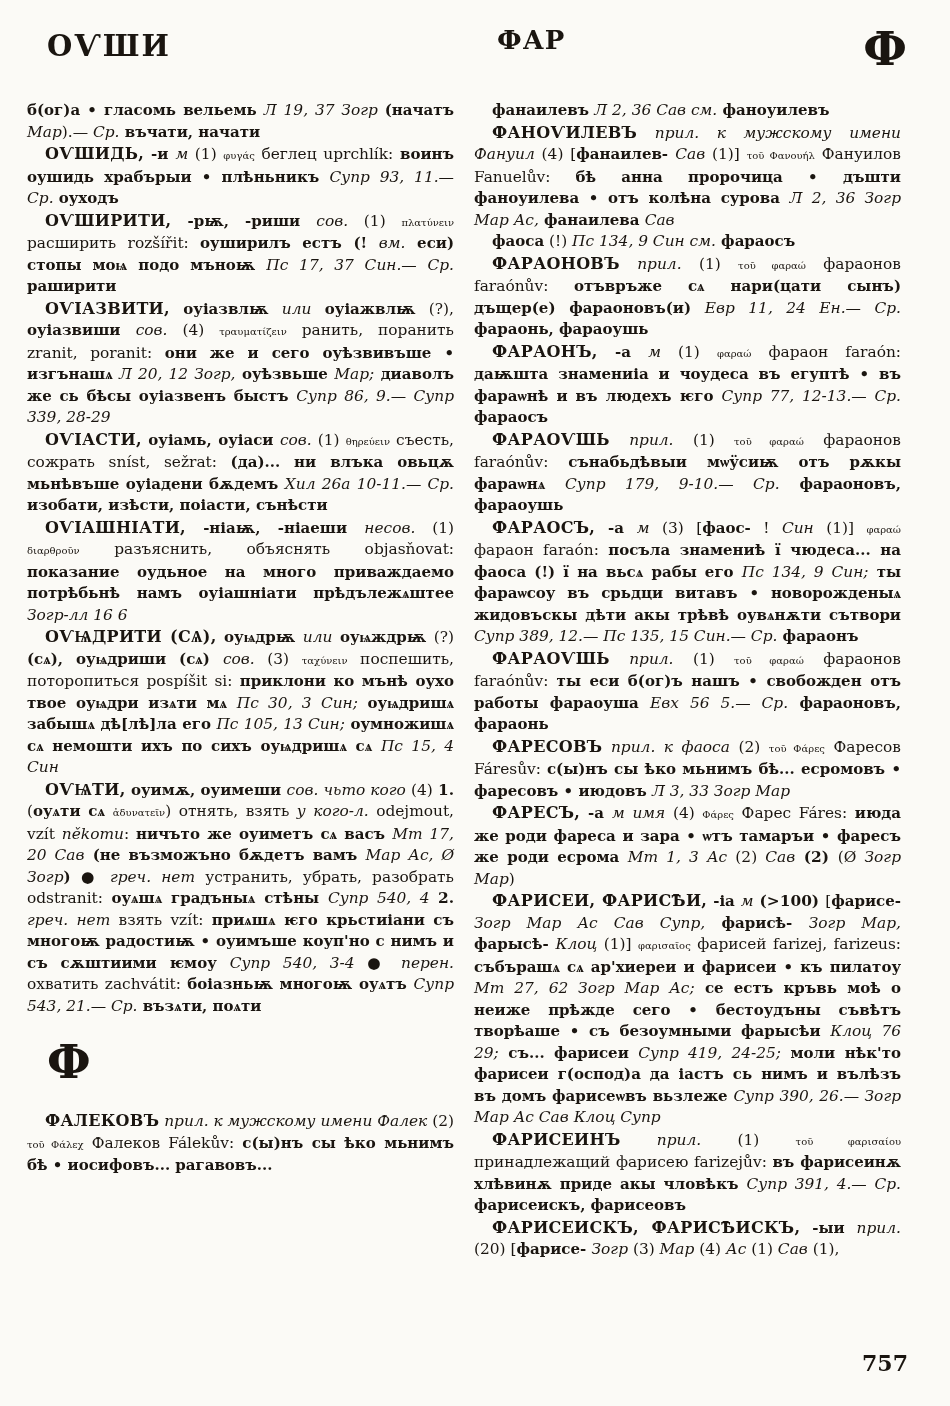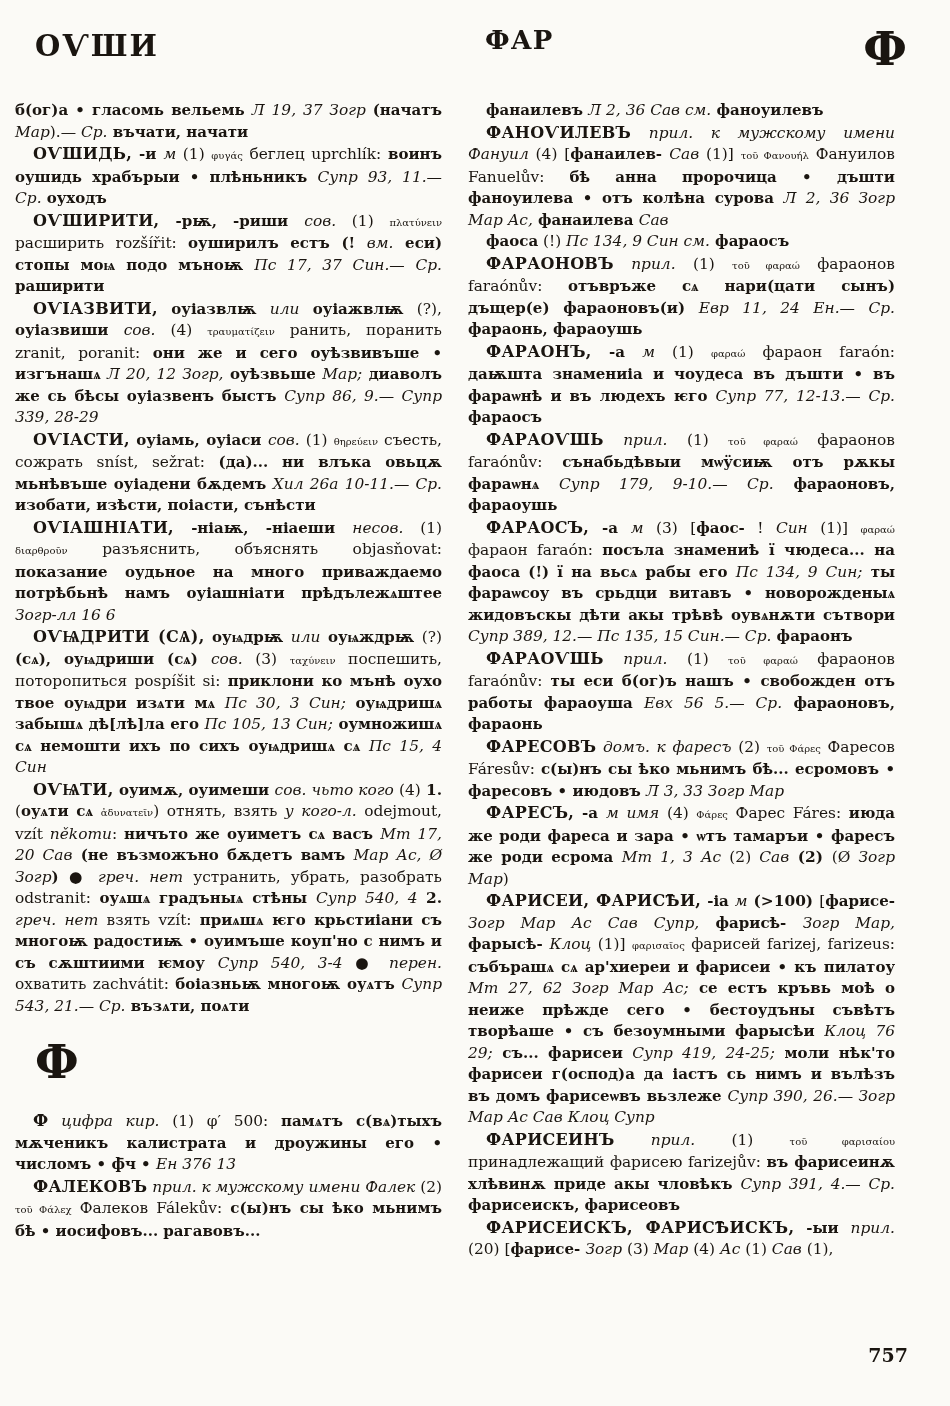--- a/index.html
+++ b/index.html
@@ -7,42 +7,42 @@
     background:#e8e6e0;
     font-family:"DejaVu Serif","Liberation Serif",serif;
   }
   .page{
     position:relative;
     width:950px;height:1406px;
     margin:0 auto;
     background:#fbfaf6;
     color:#1a1510;
     box-sizing:border-box;
-    padding:26px 35px 0 15px;
+    padding:26px 35px 0 27px;
     overflow:hidden;
     font-size:15.4px;
     line-height:21.5px;
   }
   .header{position:relative;height:74px;}
   .h-left{position:absolute;left:20px;top:10px;font-size:29px;font-weight:bold;letter-spacing:2px;}
   .h-center{position:absolute;left:470px;top:4px;font-size:26px;font-weight:bold;letter-spacing:1px;}
   .h-right{position:absolute;right:8px;top:0;font-size:46px;font-weight:bold;line-height:46px;}
-  .cols{display:flex;gap:26px;}
+  .cols{display:flex;gap:20px;}
   .col{width:427px;text-align:justify;}
   .col p{margin:0;}
   p.entry,p.ref{text-indent:18px;}
   p.cont{text-indent:0;}
   p.letter{text-indent:0;margin:22px 0 14px 20px;line-height:46px;}
   p.letter .hw{font-size:46px;letter-spacing:0;}
   .hw{font-weight:bold;font-size:16px;letter-spacing:0.3px;}
   .ocs{font-weight:bold;font-size:15px;}
   .it{font-style:italic;}
   .gk{font-size:10px;}
   .b{font-weight:bold;}
-  .pagenum{position:absolute;right:42px;bottom:40px;font-size:19px;font-weight:bold;}
+  .pagenum{position:absolute;right:42px;bottom:32px;font-size:22px;font-weight:bold;}
 </style>
 </head>
 <body>
 
 <div class="page">
   <div class="header">
     <span class="h-left">ОѴШИ</span>
     <span class="h-center">ФАР</span>
     <span class="h-right">Ф</span>
   </div>
@@ -50,33 +50,32 @@
     <div class="col">
         <p class="cont"><span class="ocs">б(ог)а • гласомь вельемь </span><span class="it">Л 19, 37 Зогр </span><span class="ocs">(начатъ </span><span class="it">Мар</span><span class="ro">).— </span><span class="it">Ср.</span><span class="ocs"> въчати, начати</span></p>
         <p class="entry"><span class="hw">ОѴШИДЬ,</span><span class="ocs"> -и </span><span class="it">м</span><span class="ro"> (1) </span><span class="gk">φυγάς</span><span class="ro"> беглец uprchlík: </span><span class="ocs">воинъ оушидь храбърыи • плѣньникъ </span><span class="it">Супр 93, 11.— Ср.</span><span class="ocs"> оуходъ</span></p>
         <p class="entry"><span class="hw">ОѴШИРИТИ,</span><span class="ocs"> -рѭ, -риши </span><span class="it">сов.</span><span class="ro"> (1) </span><span class="gk">πλατύνειν</span><span class="ro"> расширить rozšířit: </span><span class="ocs">оуширилъ естъ (! </span><span class="it">вм.</span><span class="ocs"> еси) стопы моѩ подо мъноѭ </span><span class="it">Пс 17, 37 Син.— Ср.</span><span class="ocs"> раширити</span></p>
         <p class="entry"><span class="hw">ОѴІАЗВИТИ,</span><span class="ocs"> оуіазвлѭ </span><span class="it">или</span><span class="ocs"> оуіажвлѭ </span><span class="ro">(?), </span><span class="ocs">оуіазвиши </span><span class="it">сов.</span><span class="ro"> (4) </span><span class="gk">τραυματίζειν</span><span class="ro"> ранить, поранить zranit, poranit: </span><span class="ocs">они же и сего оуѣзвивъше • изгънашѧ </span><span class="it">Л 20, 12 Зогр,</span><span class="ocs"> оуѣзвьше </span><span class="it">Мар;</span><span class="ocs"> диаволъ же сь бѣсы оуіазвенъ быстъ </span><span class="it">Супр 86, 9.— Супр 339, 28-29</span></p>
         <p class="entry"><span class="hw">ОѴІАСТИ,</span><span class="ocs"> оуіамь, оуіаси </span><span class="it">сов.</span><span class="ro"> (1) </span><span class="gk">θηρεύειν</span><span class="ro"> съесть, сожрать sníst, sežrat: </span><span class="ocs">(да)... ни влъка овьцѫ мьнѣвъше оуіадени бѫдемъ </span><span class="it">Хил 26а 10-11.— Ср.</span><span class="ocs"> изобати, изѣсти, поіасти, сънѣсти</span></p>
         <p class="entry"><span class="hw">ОѴІАШНІАТИ,</span><span class="ocs"> -ніаѭ, -ніаеши </span><span class="it">несов.</span><span class="ro"> (1) </span><span class="gk">διαρθροῦν</span><span class="ro"> разъяснить, объяснять objasňovat: </span><span class="ocs">показание оудьное на много приваждаемо потрѣбьнѣ намъ оуіашніати прѣдълежѧштее </span><span class="it">Зогр-лл 16 6</span></p>
         <p class="entry"><span class="hw">ОѴѨДРИТИ (СѦ),</span><span class="ocs"> оуѩдрѭ </span><span class="it">или</span><span class="ocs"> оуѩждрѭ </span><span class="ro">(?) </span><span class="ocs">(сѧ), оуѩдриши (сѧ) </span><span class="it">сов.</span><span class="ro"> (3) </span><span class="gk">ταχύνειν</span><span class="ro"> поспешить, поторопиться pospíšit si: </span><span class="ocs">приклони ко мънѣ оухо твое оуѩдри изѧти мѧ </span><span class="it">Пс 30, 3 Син;</span><span class="ocs"> оуѩдришѧ забышѧ дѣ[лѣ]ла его </span><span class="it">Пс 105, 13 Син;</span><span class="ocs"> оумножишѧ сѧ немошти ихъ по сихъ оуѩдришѧ сѧ </span><span class="it">Пс 15, 4 Син</span></p>
         <p class="entry"><span class="hw">ОѴѨТИ,</span><span class="ocs"> оуимѫ, оуимеши </span><span class="it">сов. чьто кого</span><span class="ro"> (4) </span><span class="b">1. </span><span class="ro">(</span><span class="ocs">оуѧти сѧ </span><span class="gk">ἀδυνατεῖν</span><span class="ro">) отнять, взять </span><span class="it">у кого-л.</span><span class="ro"> odejmout, vzít </span><span class="it">někomu</span><span class="ro">: </span><span class="ocs">ничъто же оуиметъ сѧ васъ </span><span class="it">Мт 17, 20 Сав</span><span class="ocs"> (не възможъно бѫдетъ вамъ </span><span class="it">Мар Ас, Ø Зогр</span><span class="ocs">) </span><span class="ro">● </span><span class="it">греч. нет</span><span class="ro"> устранить, убрать, разобрать odstranit: </span><span class="ocs">оуѧшѧ градъныѧ стѣны </span><span class="it">Супр 540, 4 </span><span class="b">2. </span><span class="it">греч. нет</span><span class="ro"> взять vzít: </span><span class="ocs">приѧшѧ ѥго крьстиіани съ многоѭ радостиѭ • оуимъше коуп'но с нимъ и съ сѫштиими ѥмоу </span><span class="it">Супр 540, 3-4</span><span class="ro"> ● </span><span class="it">перен.</span><span class="ro"> охватить zachvátit: </span><span class="ocs">боіазньѭ многоѭ оуѧтъ </span><span class="it">Супр 543, 21.— Ср.</span><span class="ocs"> възѧти, поѧти</span></p>
         <p class="letter"><span class="hw">Ф</span></p>
-        <p class="entry"><span class="hw">Ф</span><span class="it"> цифра кир.</span><span class="ro"> (1) φ′ 500: </span><span class="ocs">памѧтъ с(вѧ)тыхъ мѫченикъ калистрата и дроужины его • числомъ • ф̄ч • </span><span class="it">Ен 376 13</span></p>
         <p class="entry"><span class="hw">ФАЛЕКОВЪ</span><span class="it"> прил. к мужскому имени Фалек</span><span class="ro"> (2) </span><span class="gk">τοῦ Φάλεχ</span><span class="ro"> Фалеков Fálekův: </span><span class="ocs">с(ы)нъ сы ѣко мьнимъ бѣ • иосифовъ... рагавовъ...</span></p>
       </div>
     <div class="col">
         <p class="ref"><span class="ocs">фанаилевъ </span><span class="it">Л 2, 36 Сав см.</span><span class="ocs"> фаноуилевъ</span></p>
         <p class="entry"><span class="hw">ФАНОѴИЛЕВЪ</span><span class="it"> прил. к мужскому имени Фануил</span><span class="ro"> (4) [</span><span class="ocs">фанаилев- </span><span class="it">Сав</span><span class="ro"> (1)] </span><span class="gk">τοῦ Φανουήλ</span><span class="ro"> Фануилов Fanuelův: </span><span class="ocs">бѣ анна пророчица • дъшти фаноуилева • отъ колѣна сурова </span><span class="it">Л 2, 36 Зогр Мар Ас,</span><span class="ocs"> фанаилева </span><span class="it">Сав</span></p>
         <p class="ref"><span class="ocs">фаоса</span><span class="ro"> (!) </span><span class="it">Пс 134, 9 Син см.</span><span class="ocs"> фараосъ</span></p>
         <p class="entry"><span class="hw">ФАРАОНОВЪ</span><span class="it"> прил.</span><span class="ro"> (1) </span><span class="gk">τοῦ φαραώ</span><span class="ro"> фараонов faraónův: </span><span class="ocs">отъвръже сѧ нари(цати сынъ) дъщер(е) фараоновъ(и) </span><span class="it">Евр 11, 24 Ен.— Ср.</span><span class="ocs"> фараонь, фараоушь</span></p>
-        <p class="entry"><span class="hw">ФАРАОНЪ,</span><span class="ocs"> -а </span><span class="it">м</span><span class="ro"> (1) </span><span class="gk">φαραώ</span><span class="ro"> фараон faraón: </span><span class="ocs">даѭшта знамениіа и чоудеса въ дъшти • въ фараѡнѣ и въ людехъ ѥго </span><span class="it">Супр 77, 12-13.— Ср.</span><span class="ocs"> фараосъ</span></p>
+        <p class="entry"><span class="hw">ФАРАОНЪ,</span><span class="ocs"> -а </span><span class="it">м</span><span class="ro"> (1) </span><span class="gk">φαραώ</span><span class="ro"> фараон faraón: </span><span class="ocs">даѭшта знамениіа и чоудеса въ егуптѣ • въ фараѡнѣ и въ людехъ ѥго </span><span class="it">Супр 77, 12-13.— Ср.</span><span class="ocs"> фараосъ</span></p>
         <p class="entry"><span class="hw">ФАРАОѴШЬ</span><span class="it"> прил.</span><span class="ro"> (1) </span><span class="gk">τοῦ φαραώ</span><span class="ro"> фараонов faraónův: </span><span class="ocs">сънабьдѣвыи мѡӱсиѭ отъ рѫкы фараѡнѧ </span><span class="it">Супр 179, 9-10.— Ср.</span><span class="ocs"> фараоновъ, фараоушь</span></p>
         <p class="entry"><span class="hw">ФАРАОСЪ,</span><span class="ocs"> -а </span><span class="it">м</span><span class="ro"> (3) [</span><span class="ocs">фаос-</span><span class="ro"> ! </span><span class="it">Син</span><span class="ro"> (1)] </span><span class="gk">φαραώ</span><span class="ro"> фараон faraón: </span><span class="ocs">посъла знамениѣ ї чюдеса... на фаоса (!) ї на вьсѧ рабы его </span><span class="it">Пс 134, 9 Син;</span><span class="ocs"> ты фараѡсоу въ срьдци витавъ • новорожденыѧ жидовъскы дѣти акы трѣвѣ оувѧнѫти сътвори </span><span class="it">Супр 389, 12.— Пс 135, 15 Син.— Ср.</span><span class="ocs"> фараонъ</span></p>
         <p class="entry"><span class="hw">ФАРАОѴШЬ</span><span class="it"> прил.</span><span class="ro"> (1) </span><span class="gk">τοῦ φαραώ</span><span class="ro"> фараонов faraónův: </span><span class="ocs">ты еси б(ог)ъ нашъ • свобожден отъ работы фараоуша </span><span class="it">Евх 56 5.— Ср.</span><span class="ocs"> фараоновъ, фараонь</span></p>
-        <p class="entry"><span class="hw">ФАРЕСОВЪ</span><span class="it"> домъ. к фаресъ</span><span class="ro"> (2) </span><span class="gk">τοῦ Φάρες</span><span class="ro"> Фаресов Fáresův: </span><span class="ocs">с(ы)нъ сы ѣко мьнимъ бѣ... есромовъ • фаресовъ • июдовъ </span><span class="it">Л 3, 33 Зогр Мар</span></p>
+        <p class="entry"><span class="hw">ФАРЕСОВЪ</span><span class="it"> прил. к фаоса</span><span class="ro"> (2) </span><span class="gk">τοῦ Φάρες</span><span class="ro"> Фаресов Fáresův: </span><span class="ocs">с(ы)нъ сы ѣко мьнимъ бѣ... есромовъ • фаресовъ • июдовъ </span><span class="it">Л 3, 33 Зогр Мар</span></p>
         <p class="entry"><span class="hw">ФАРЕСЪ,</span><span class="ocs"> -а </span><span class="it">м имя</span><span class="ro"> (4) </span><span class="gk">Φάρες</span><span class="ro"> Фарес Fáres: </span><span class="ocs">июда же роди фареса и зара • ѡтъ тамаръи • фаресъ же роди есрома </span><span class="it">Мт 1, 3 Ас</span><span class="ro"> (2) </span><span class="it">Сав</span><span class="b"> (2) </span><span class="ro">(Ø </span><span class="it">Зогр Мар</span><span class="ro">)</span></p>
         <p class="entry"><span class="hw">ФАРИСЕИ, ФАРИСѢИ,</span><span class="ocs"> -іа </span><span class="it">м</span><span class="b"> (&gt;100) </span><span class="ro">[</span><span class="ocs">фарисе- </span><span class="it">Зогр Мар Ас Сав Супр,</span><span class="ocs"> фарисѣ- </span><span class="it">Зогр Мар,</span><span class="ocs"> фарысѣ- </span><span class="it">Клоц</span><span class="ro"> (1)] </span><span class="gk">φαρισαῖος</span><span class="ro"> фарисей farizej, farizeus: </span><span class="ocs">събърашѧ сѧ ар'хиереи и фарисеи • къ пилатоу </span><span class="it">Мт 27, 62 Зогр Мар Ас;</span><span class="ocs"> се естъ кръвь моѣ о неиже прѣжде сего • бестоудъны съвѣтъ творѣаше • съ безоумными фарысѣи </span><span class="it">Клоц 76 29;</span><span class="ocs"> съ... фарисеи </span><span class="it">Супр 419, 24-25;</span><span class="ocs"> моли нѣк'то фарисеи г(оспод)а да іастъ сь нимъ и вълѣзъ въ домъ фарисеѡвъ вьзлеже </span><span class="it">Супр 390, 26.— Зогр Мар Ас Сав Клоц Супр</span></p>
         <p class="entry"><span class="hw">ФАРИСЕИНЪ</span><span class="it"> прил.</span><span class="ro"> (1) </span><span class="gk">τοῦ φαρισαίου</span><span class="ro"> принадлежащий фарисею farizejův: </span><span class="ocs">въ фарисеинѫ хлѣвинѫ приде акы чловѣкъ </span><span class="it">Супр 391, 4.— Ср.</span><span class="ocs"> фарисеискъ, фарисеовъ</span></p>
         <p class="entry"><span class="hw">ФАРИСЕИСКЪ, ФАРИСѢИСКЪ,</span><span class="ocs"> -ыи </span><span class="it">прил.</span><span class="ro"> (20) [</span><span class="ocs">фарисе- </span><span class="it">Зогр</span><span class="ro"> (3) </span><span class="it">Мар</span><span class="ro"> (4) </span><span class="it">Ас</span><span class="ro"> (1) </span><span class="it">Сав</span><span class="ro"> (1),</span></p>
       </div>
   </div>
   <div class="pagenum">757</div>
 </div>
 
 </body></html>

